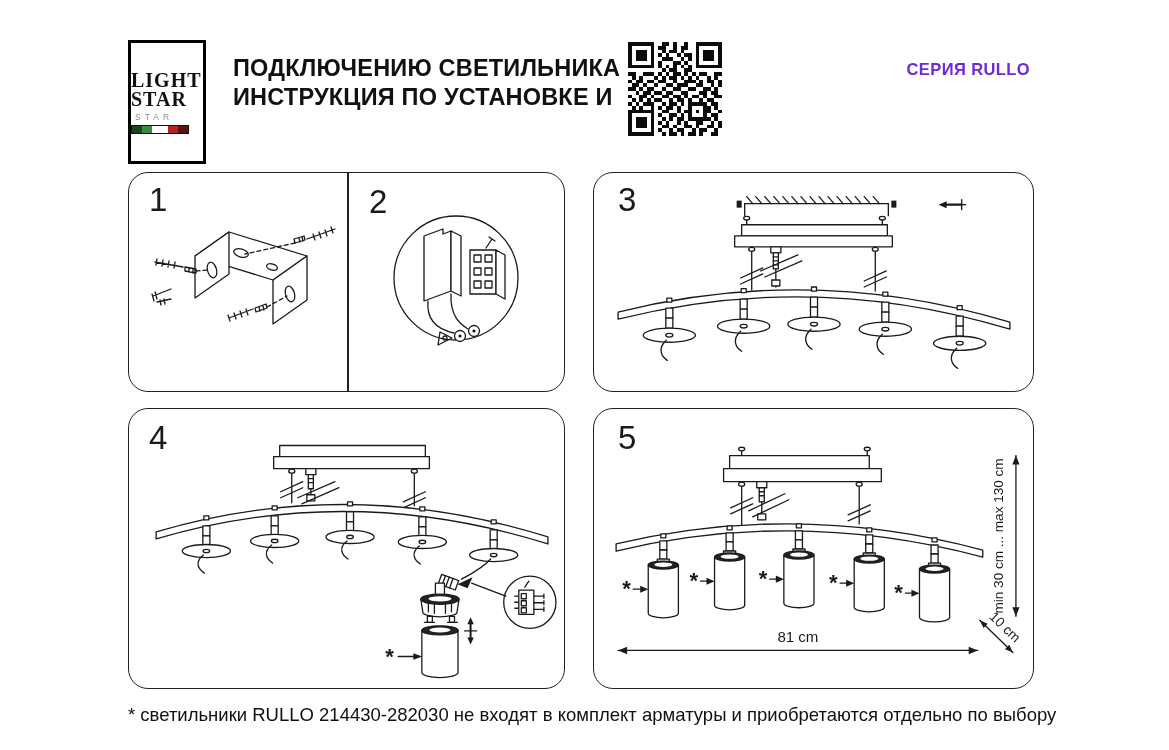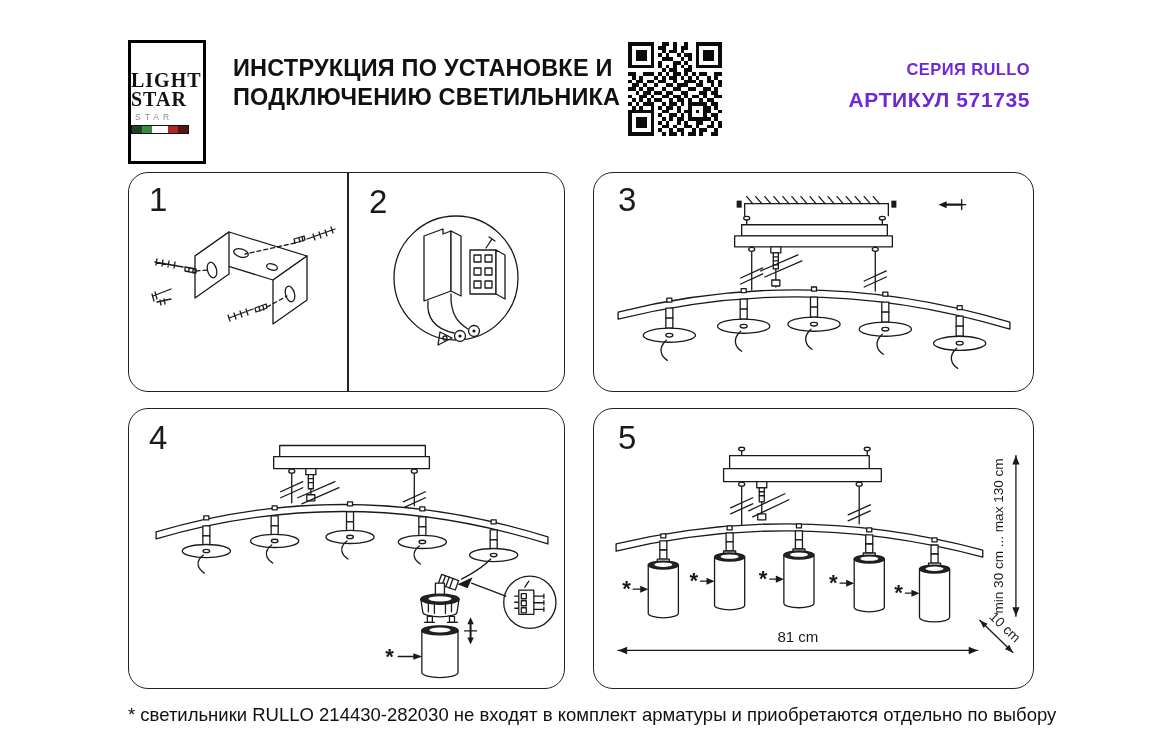--- a/index.html
+++ b/index.html
@@ -66,22 +66,22 @@
     <div class="flag">
       <span class="fg1"></span>
         <span class="fg2"></span>
         <span class="fg3"></span>
         <span class="fg4"></span>
         <span class="fg5"></span>
     </div>
   </div>
 
   <div class="title">
+    <div>ПОДКЛЮЧЕНИЮ СВЕТИЛЬНИКА</div>
     <div>ИНСТРУКЦИЯ ПО УСТАНОВКЕ И</div>
-    <div>ПОДКЛЮЧЕНИЮ СВЕТИЛЬНИКА</div>
   </div>
 
   <div class="qr">
       <div class="on"></div>
       <div class="on"></div>
       <div class="on"></div>
       <div class="on"></div>
       <div class="on"></div>
       <div class="on"></div>
       <div class="on"></div>
@@ -700,21 +700,20 @@
       <div class="on"></div>
       <div></div>
       <div></div>
       <div class="on"></div>
       <div class="on"></div>
       <div></div>
     </div>
 
   <div class="series">
     <div class="s1">СЕРИЯ RULLO</div>
-    <div class="s2">АРТИКУЛ 571735</div>
   </div>
 
   <div class="panel" id="p12">
     <div class="divider"></div>
     <div class="pnum" style="left:20px;top:8px">1</div>
     <div class="pnum" style="left:240px;top:10px">2</div>
 
     <svg class="half" viewBox="0 0 218 216">
       <g>
         <polygon class="w" points="100,58 178,82 144,106 66,82"></polygon>

